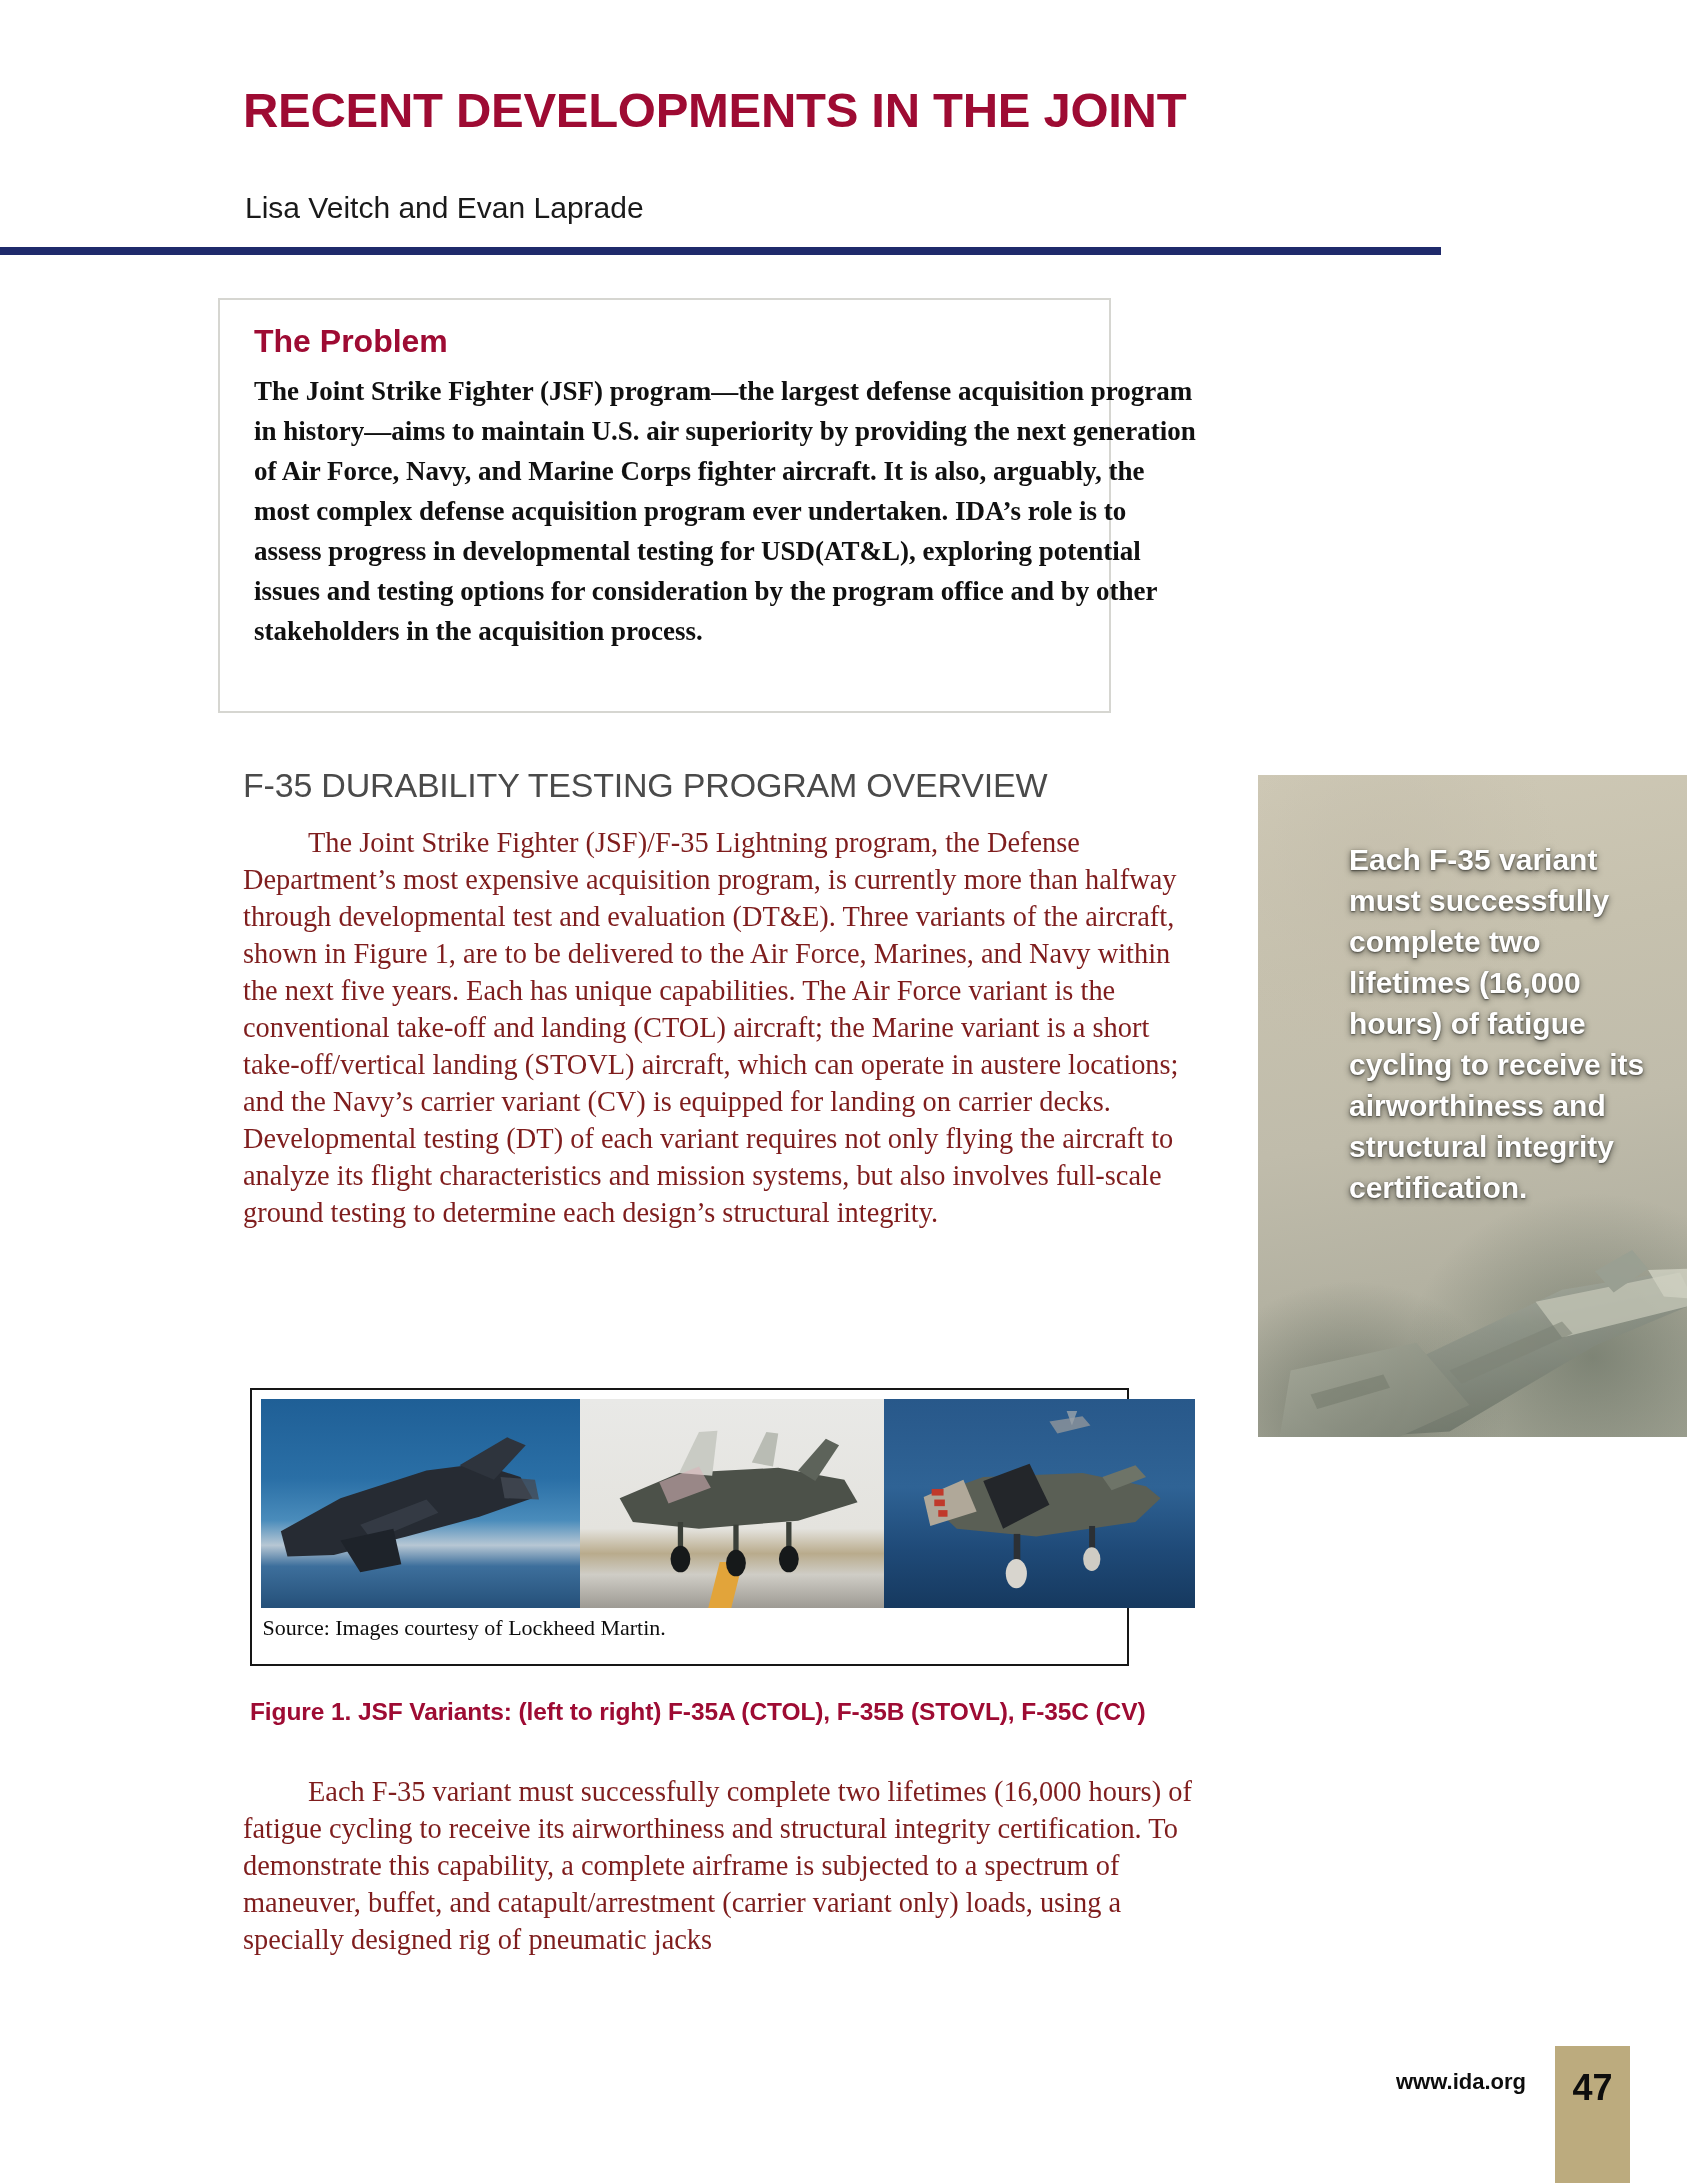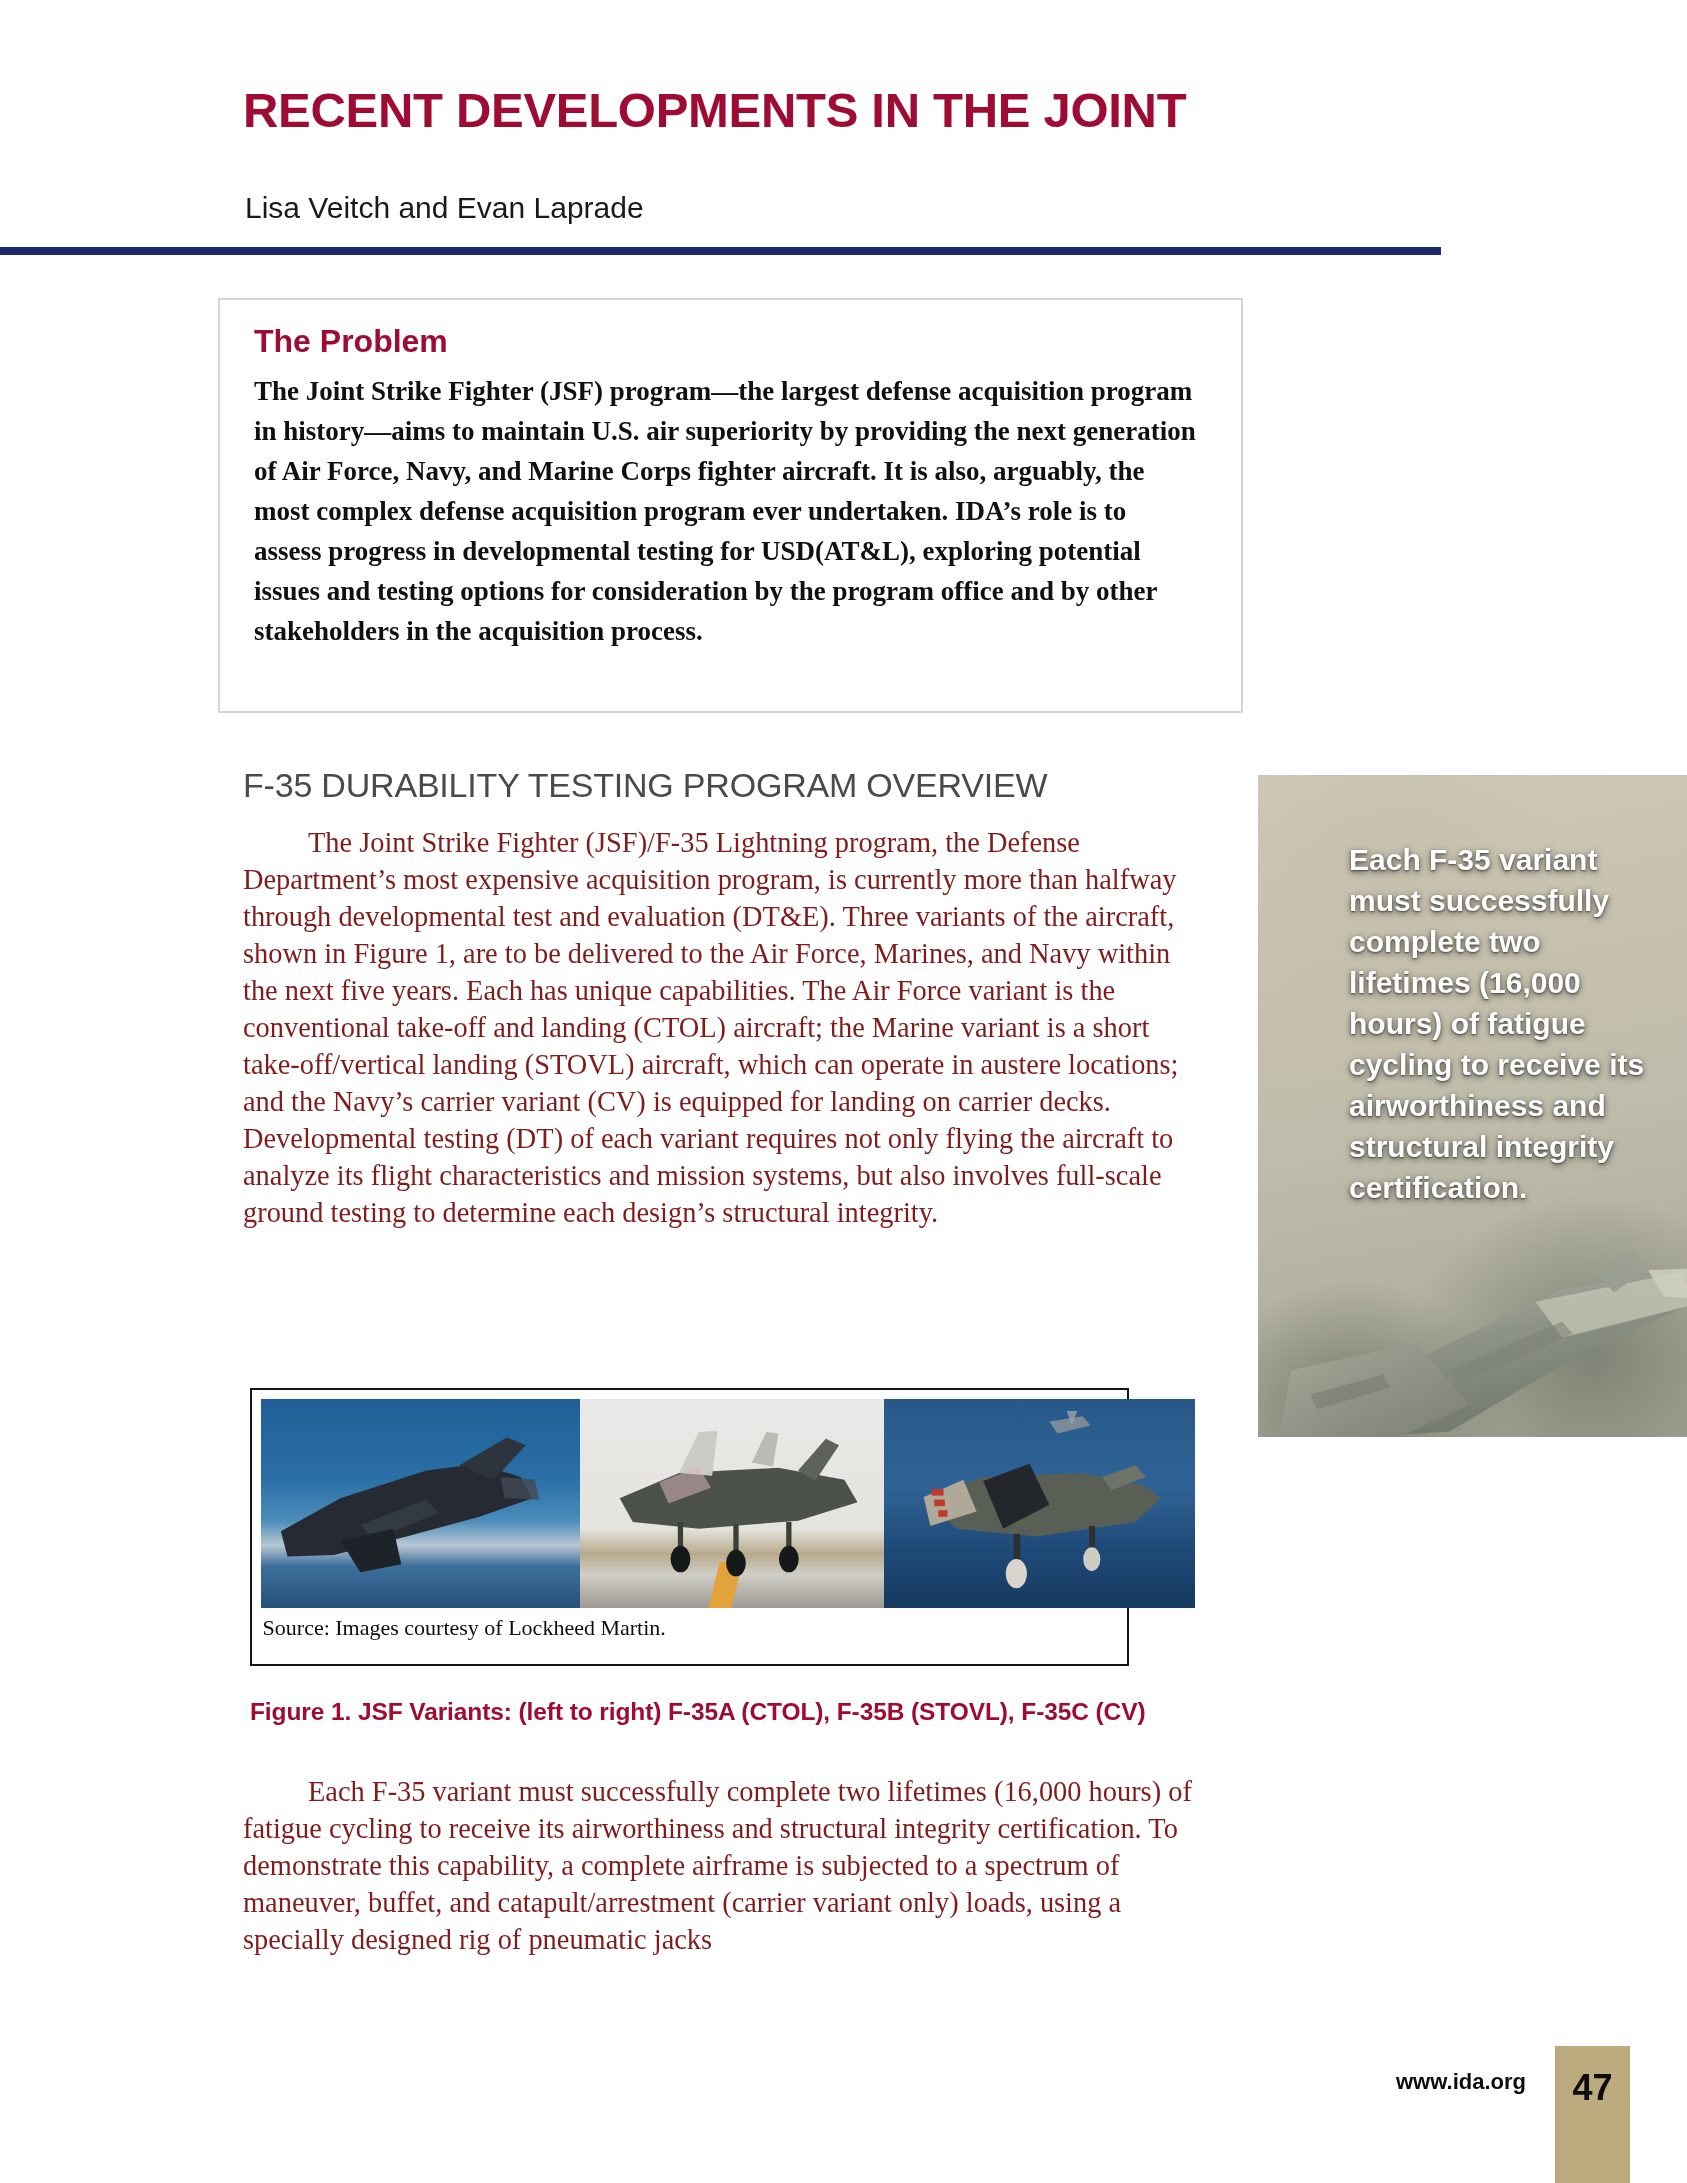--- a/index.html
+++ b/index.html
@@ -49,21 +49,21 @@
     width: 1441px;
     height: 8px;
     background: #1F2A6B;
   }
 
   
   #problem-box {
     position: absolute;
     left: 218px;
     top: 298px;
-    width: 1025px;
+    width: 893px;
     height: 415px;
     border: 2px solid #d6d6d1;
     background: #ffffff;
     box-sizing: border-box;
   }
   #problem-heading {
     position: absolute;
     left: 34px;
     top: 22.5px;
     color: #9E0B33;

